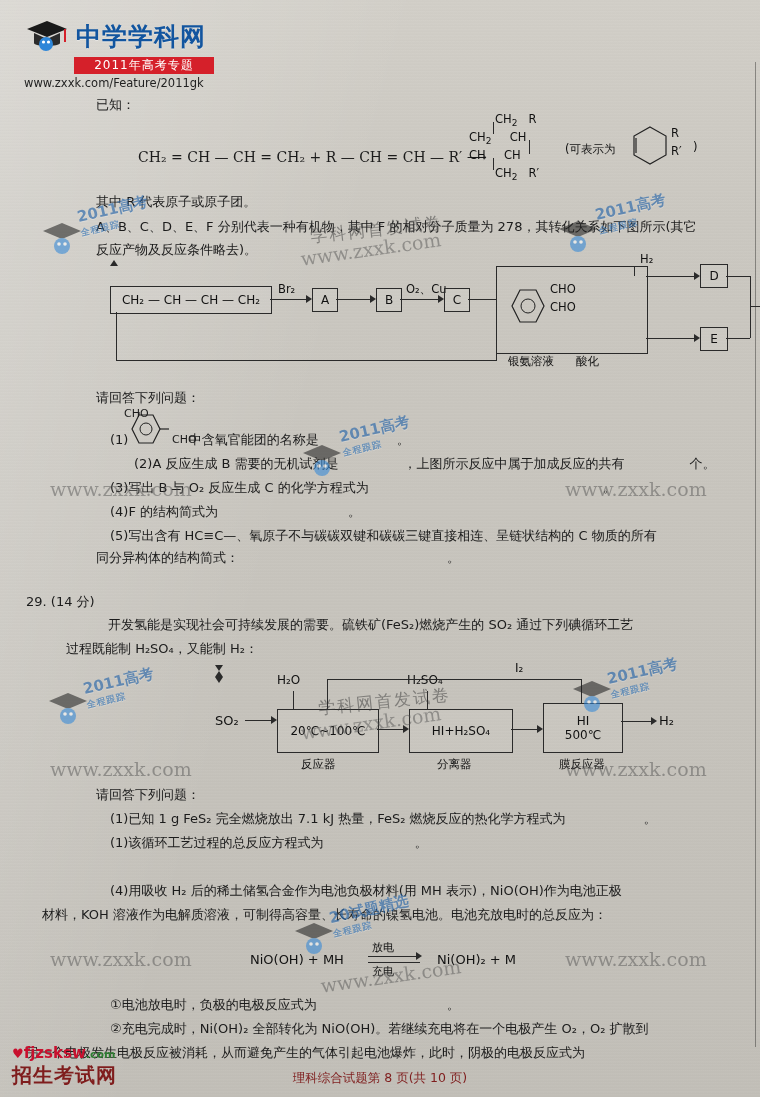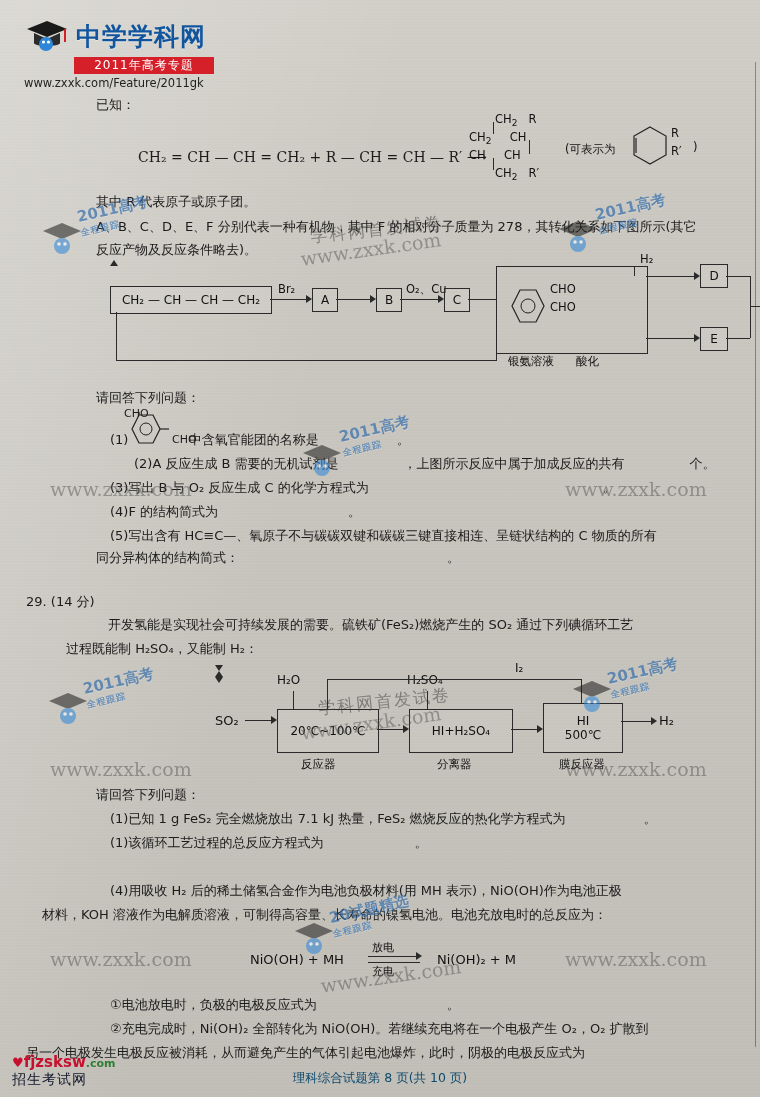--- a/index.html
+++ b/index.html
@@ -79,26 +79,26 @@
   .lbl{position:absolute;font-size:11.5px;color:#111;white-space:pre;}
   .arrow{position:absolute;width:0;height:0;border-left:6px solid #2a2a2a;border-top:4px solid transparent;border-bottom:4px solid transparent;}
   .arrow-u{width:0;height:0;border-bottom:6px solid #2a2a2a;border-left:4px solid transparent;border-right:4px solid transparent;}
   .arrow-d{width:0;height:0;border-top:6px solid #2a2a2a;border-left:4px solid transparent;border-right:4px solid transparent;}
 
   .hexw{position:absolute;}
   sub{font-size:9px;}
 
   
   .footer{
-    position:absolute;left:0;right:0;bottom:10px;text-align:center;font-size:12.5px;color:#0c4a6e;
+    position:absolute;left:0;right:0;bottom:10px;text-align:center;font-size:12.5px;color:#7f1d1d;
   }
   .fzs{position:absolute;left:12px;bottom:8px;}
   .fzs-top{color:#c8102e;font-weight:bold;font-size:15px;font-family:"DejaVu Sans",sans-serif;}
   .fzs-top .dotcom{color:#2f7d32;font-size:11px;}
-  .fzs-bot{color:#0f172a;font-size:14px;font-weight:normal;letter-spacing:1px;}
+  .fzs-bot{color:#7f1d1d;font-size:20px;font-weight:bold;letter-spacing:1px;}
   .heart{color:#c8102e;font-size:13px;}
 </style>
 </head>
 <body>
 
 <div class="page"></div>
 <div class="right-rule"></div>
 
 <div class="content">
 

